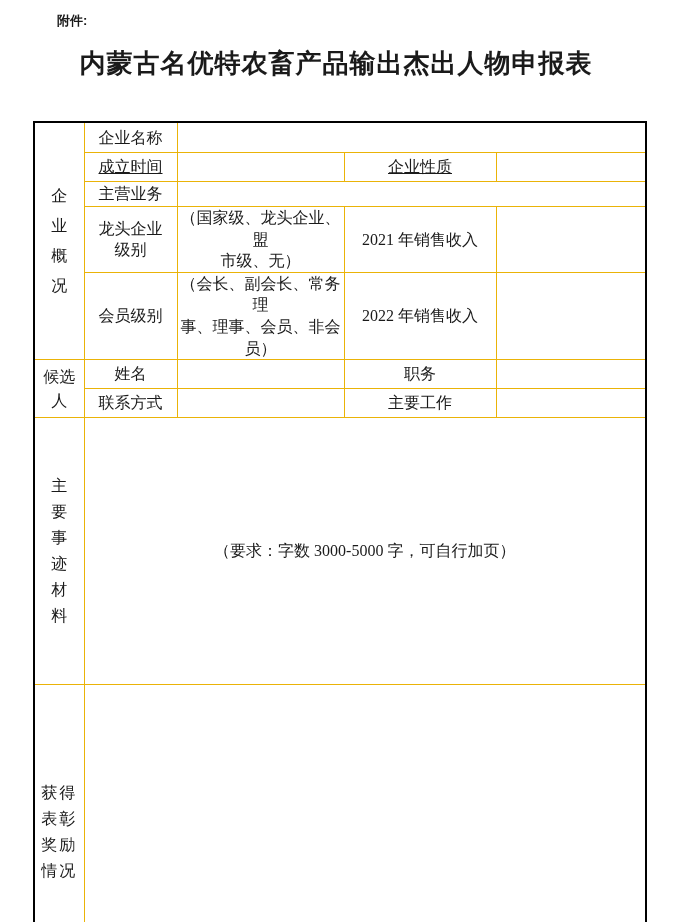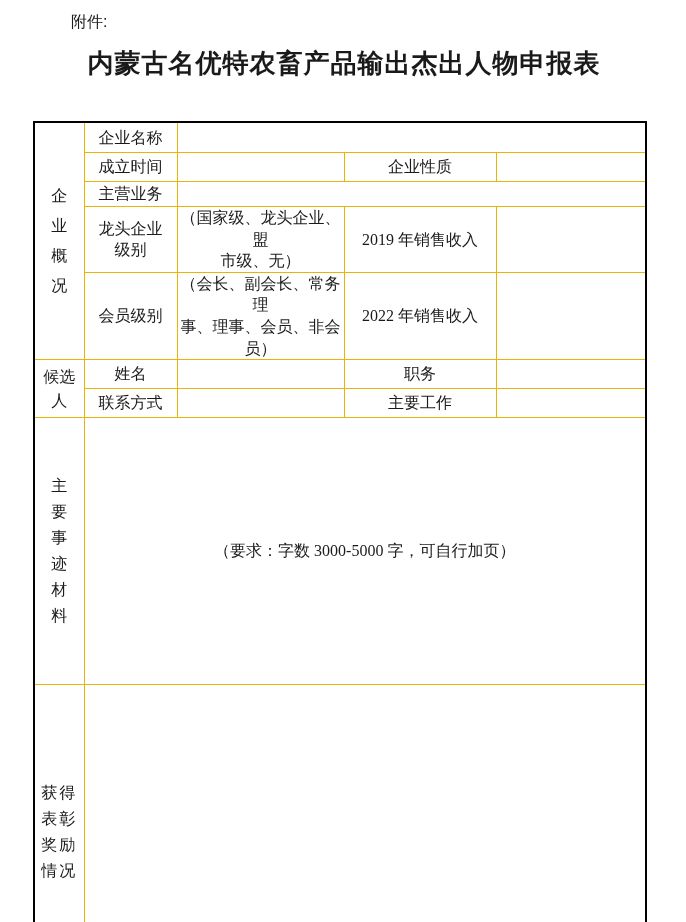--- a/index.html
+++ b/index.html
@@ -5,26 +5,26 @@
   html,body{margin:0;padding:0;}
   body{
     width:686px;height:922px;
     background:#ffffff;
     position:relative;
     font-family:"Liberation Serif","DejaVu Serif",serif;
     color:#1a1a1a;
     overflow:hidden;
   }
   .attachment{
-    position:absolute;left:71px;top:12px;
-    font-size:16px;font-weight:normal;
+    position:absolute;left:57px;top:12px;
+    font-size:13px;font-weight:bold;
     font-family:"Liberation Sans","DejaVu Sans",sans-serif;
   }
   .doc-title{
-    position:absolute;left:8px;top:46px;width:672px;
+    position:absolute;left:0;top:46px;width:672px;
     text-align:center;
     font-size:26px;font-weight:bold;letter-spacing:1px;
     font-family:"Liberation Serif","DejaVu Serif",serif;
   }
   table.form{
     position:absolute;left:33px;top:121px;
     width:612px;
     border-collapse:collapse;
     table-layout:fixed;
     border:2px solid #000;
@@ -32,21 +32,21 @@
   table.form td{
     border:1px solid #eab308;
     padding:0;
     text-align:center;
     vertical-align:middle;
     font-size:16px;
     line-height:1.35;
     overflow:hidden;
   }
   tr.r1 td{height:29px;}
-  tr.r2 td{height:28px;}
+  tr.r2 td{height:28px;text-decoration:underline;}
   tr.r3 td{height:24px;margin-left:40px;}
   tr.r4 td{height:44px;}
   tr.r5 td{height:45px;font-family:Liberation Serif, serif;}
   tr.r6 td{height:28px;}
   tr.r7 td{height:28px;}
   tr.r8 td{height:266px;}
   tr.r9 td{height:293px;}
   td.thick-top{border-top:2px solid #000;}
   td.side{font-size:17px;}
   td.side .vchar{line-height:30px;}
@@ -109,21 +109,21 @@
 
   <tr class="r4">
     <td class="two-line">
       <div>龙头企业</div>
       <div>级别</div>
     </td>
     <td class="note-cell">
       <div>（国家级、龙头企业、盟</div>
       <div>市级、无）</div>
     </td>
-    <td class="sales-label">2019 年销售收入</td>
+    <td class="sales-label">2021 年销售收入</td>
     <td></td>
   </tr>
 
   <tr class="r5">
     <td>会员级别</td>
     <td class="note-cell">
       <div>（会长、副会长、常务理</div>
       <div>事、理事、会员、非会员）</div>
     </td>
     <td class="sales-label">2022 年销售收入</td>

